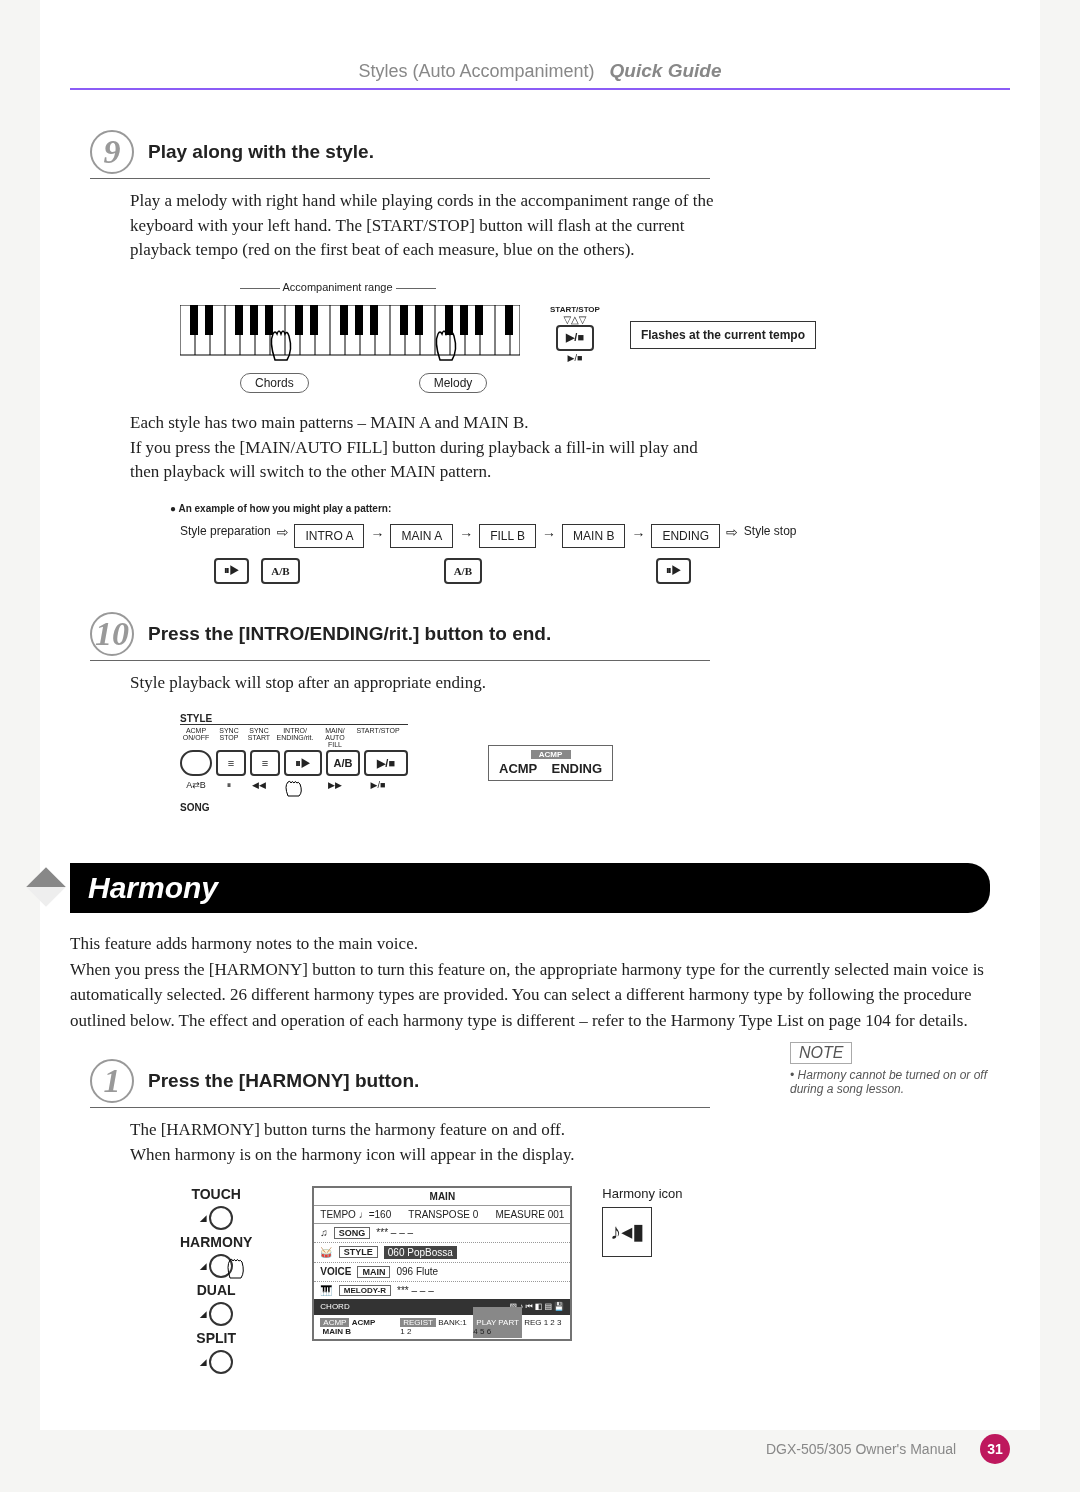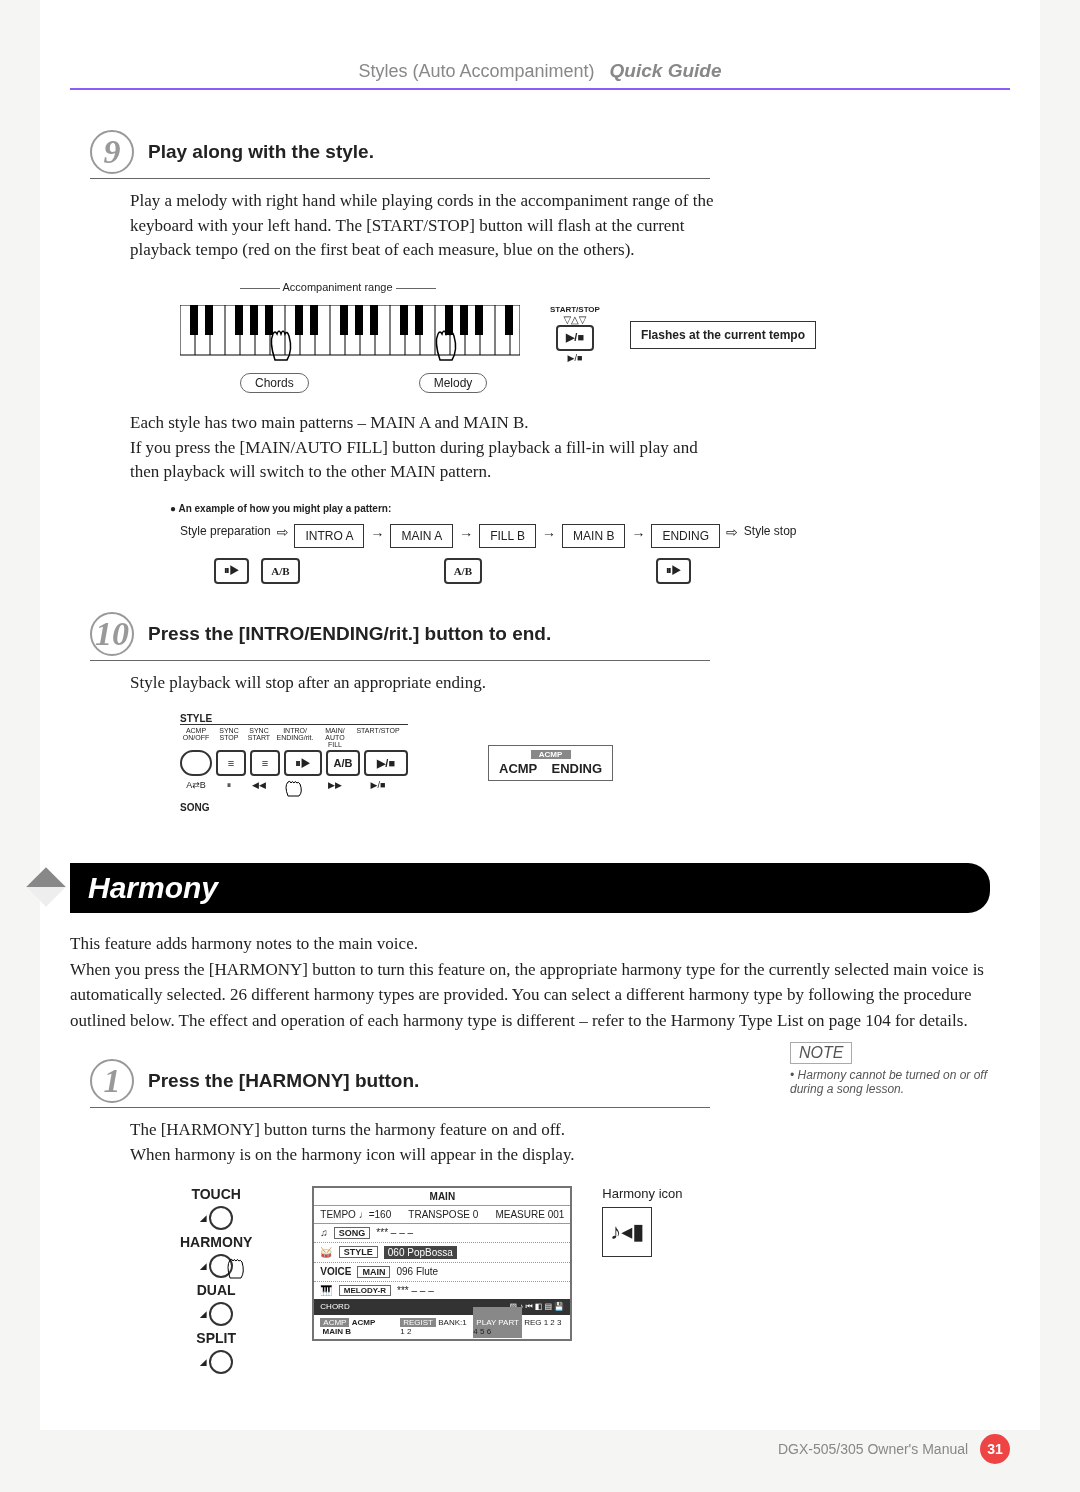--- a/index.html
+++ b/index.html
@@ -153,30 +153,30 @@
   }
   .footer {
     position: absolute;
     bottom: 28px;
     right: 70px;
     font-family: Arial, sans-serif;
     font-size: 14px;
     color: #888;
   }
   .footer .pagenum {
-    background: #ef4444;
+    background: #be185d;
     color: #fff;
     border-radius: 50%;
     width: 30px;
     height: 30px;
     display: inline-flex;
     align-items: center;
     justify-content: center;
     font-weight: bold;
-    margin-left: 8px;
+    margin-left: 20px;
   }
   .knob-col {
     display: inline-flex;
     flex-direction: column;
     align-items: center;
     gap: 4px;
     margin-right: 30px;
   }
   .knob {
     width: 24px; height: 24px;

